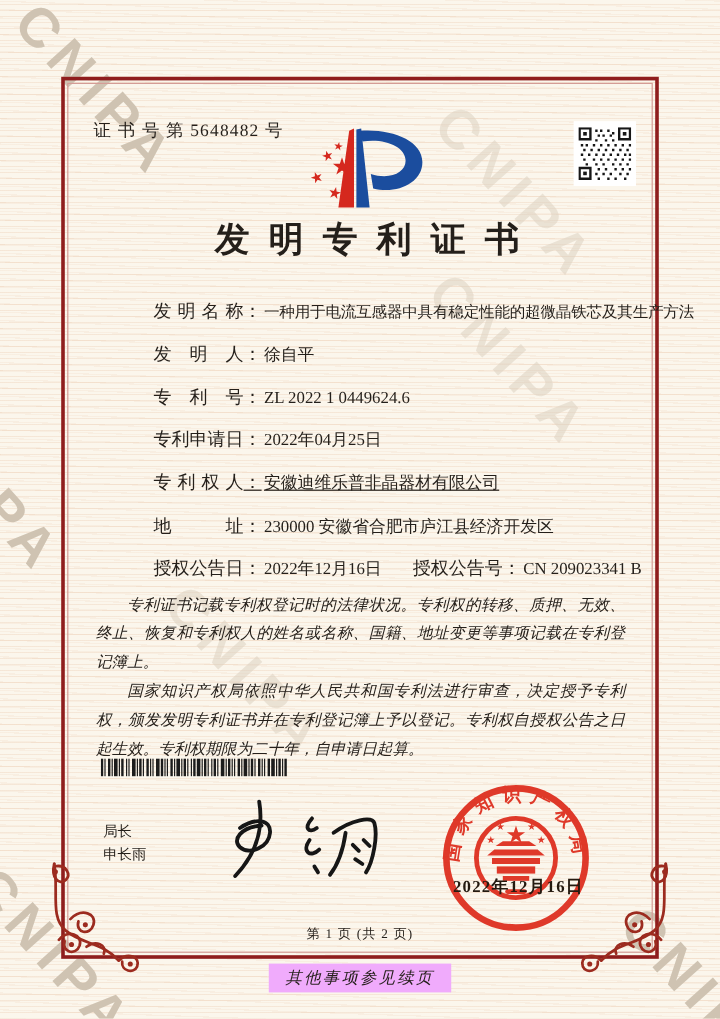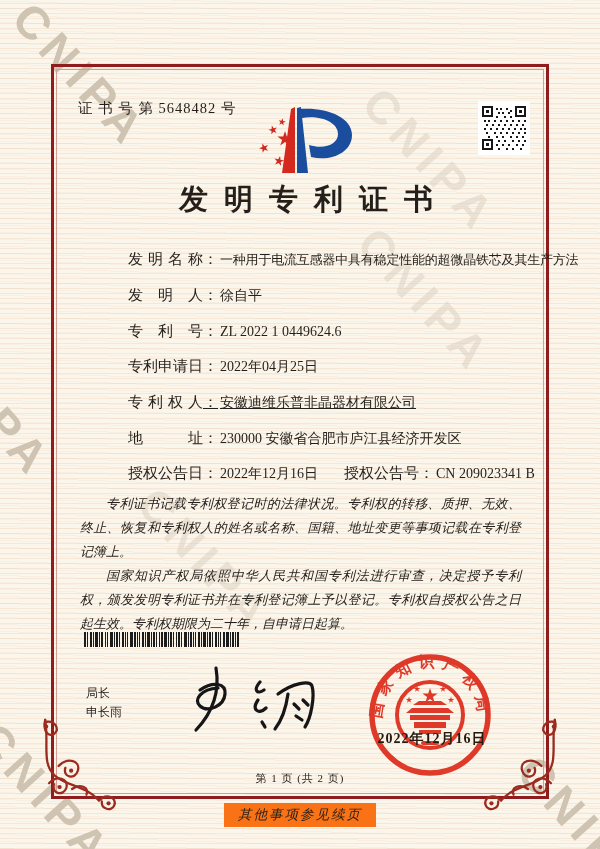--- a/index.html
+++ b/index.html
@@ -25,21 +25,21 @@
   .pair2{position:absolute;left:216px;top:0;white-space:nowrap;}
   .paras{left:80px;top:492px;width:441px;font-size:13px;line-height:1.85;font-style:italic;
          text-align:justify;color:#26211c;}
   .paras p{margin:0;text-indent:2em;}
   .director{left:86px;top:684px;font-size:12px;font-family:"Liberation Sans",sans-serif;line-height:1.55;}
   .sig{left:172px;top:656px;}
   .seal-wrap{left:366px;top:651px;width:128px;height:128px;}
   .seal-date{left:352px;top:730px;width:160px;text-align:center;font-size:14px;letter-spacing:1px;
              color:#241a10;font-weight:600;z-index:5;}
   .pageinfo{left:0;right:0;top:771px;text-align:center;font-size:11px;letter-spacing:1px;}
-  .cont-note{left:50%;top:803px;transform:translateX(-50%);background:#f97316;padding:3px 14px;
+  .cont-note{left:50%;top:803px;transform:translateX(-50%);background:#f0abfc;padding:3px 14px;
              font-size:13.5px;font-style:italic;letter-spacing:2px;white-space:nowrap;}
   .flourish{position:absolute;width:96px;height:96px;}
   .fl-bl{left:26px;top:716px;}
   .fl-br{left:478px;top:716px;transform:scaleX(-1);}
   .qr-box{left:478px;top:101px;width:52px;height:54px;background:#ffffff;}
 </style>
 </head>
 <body>
 
 <div class="page">

